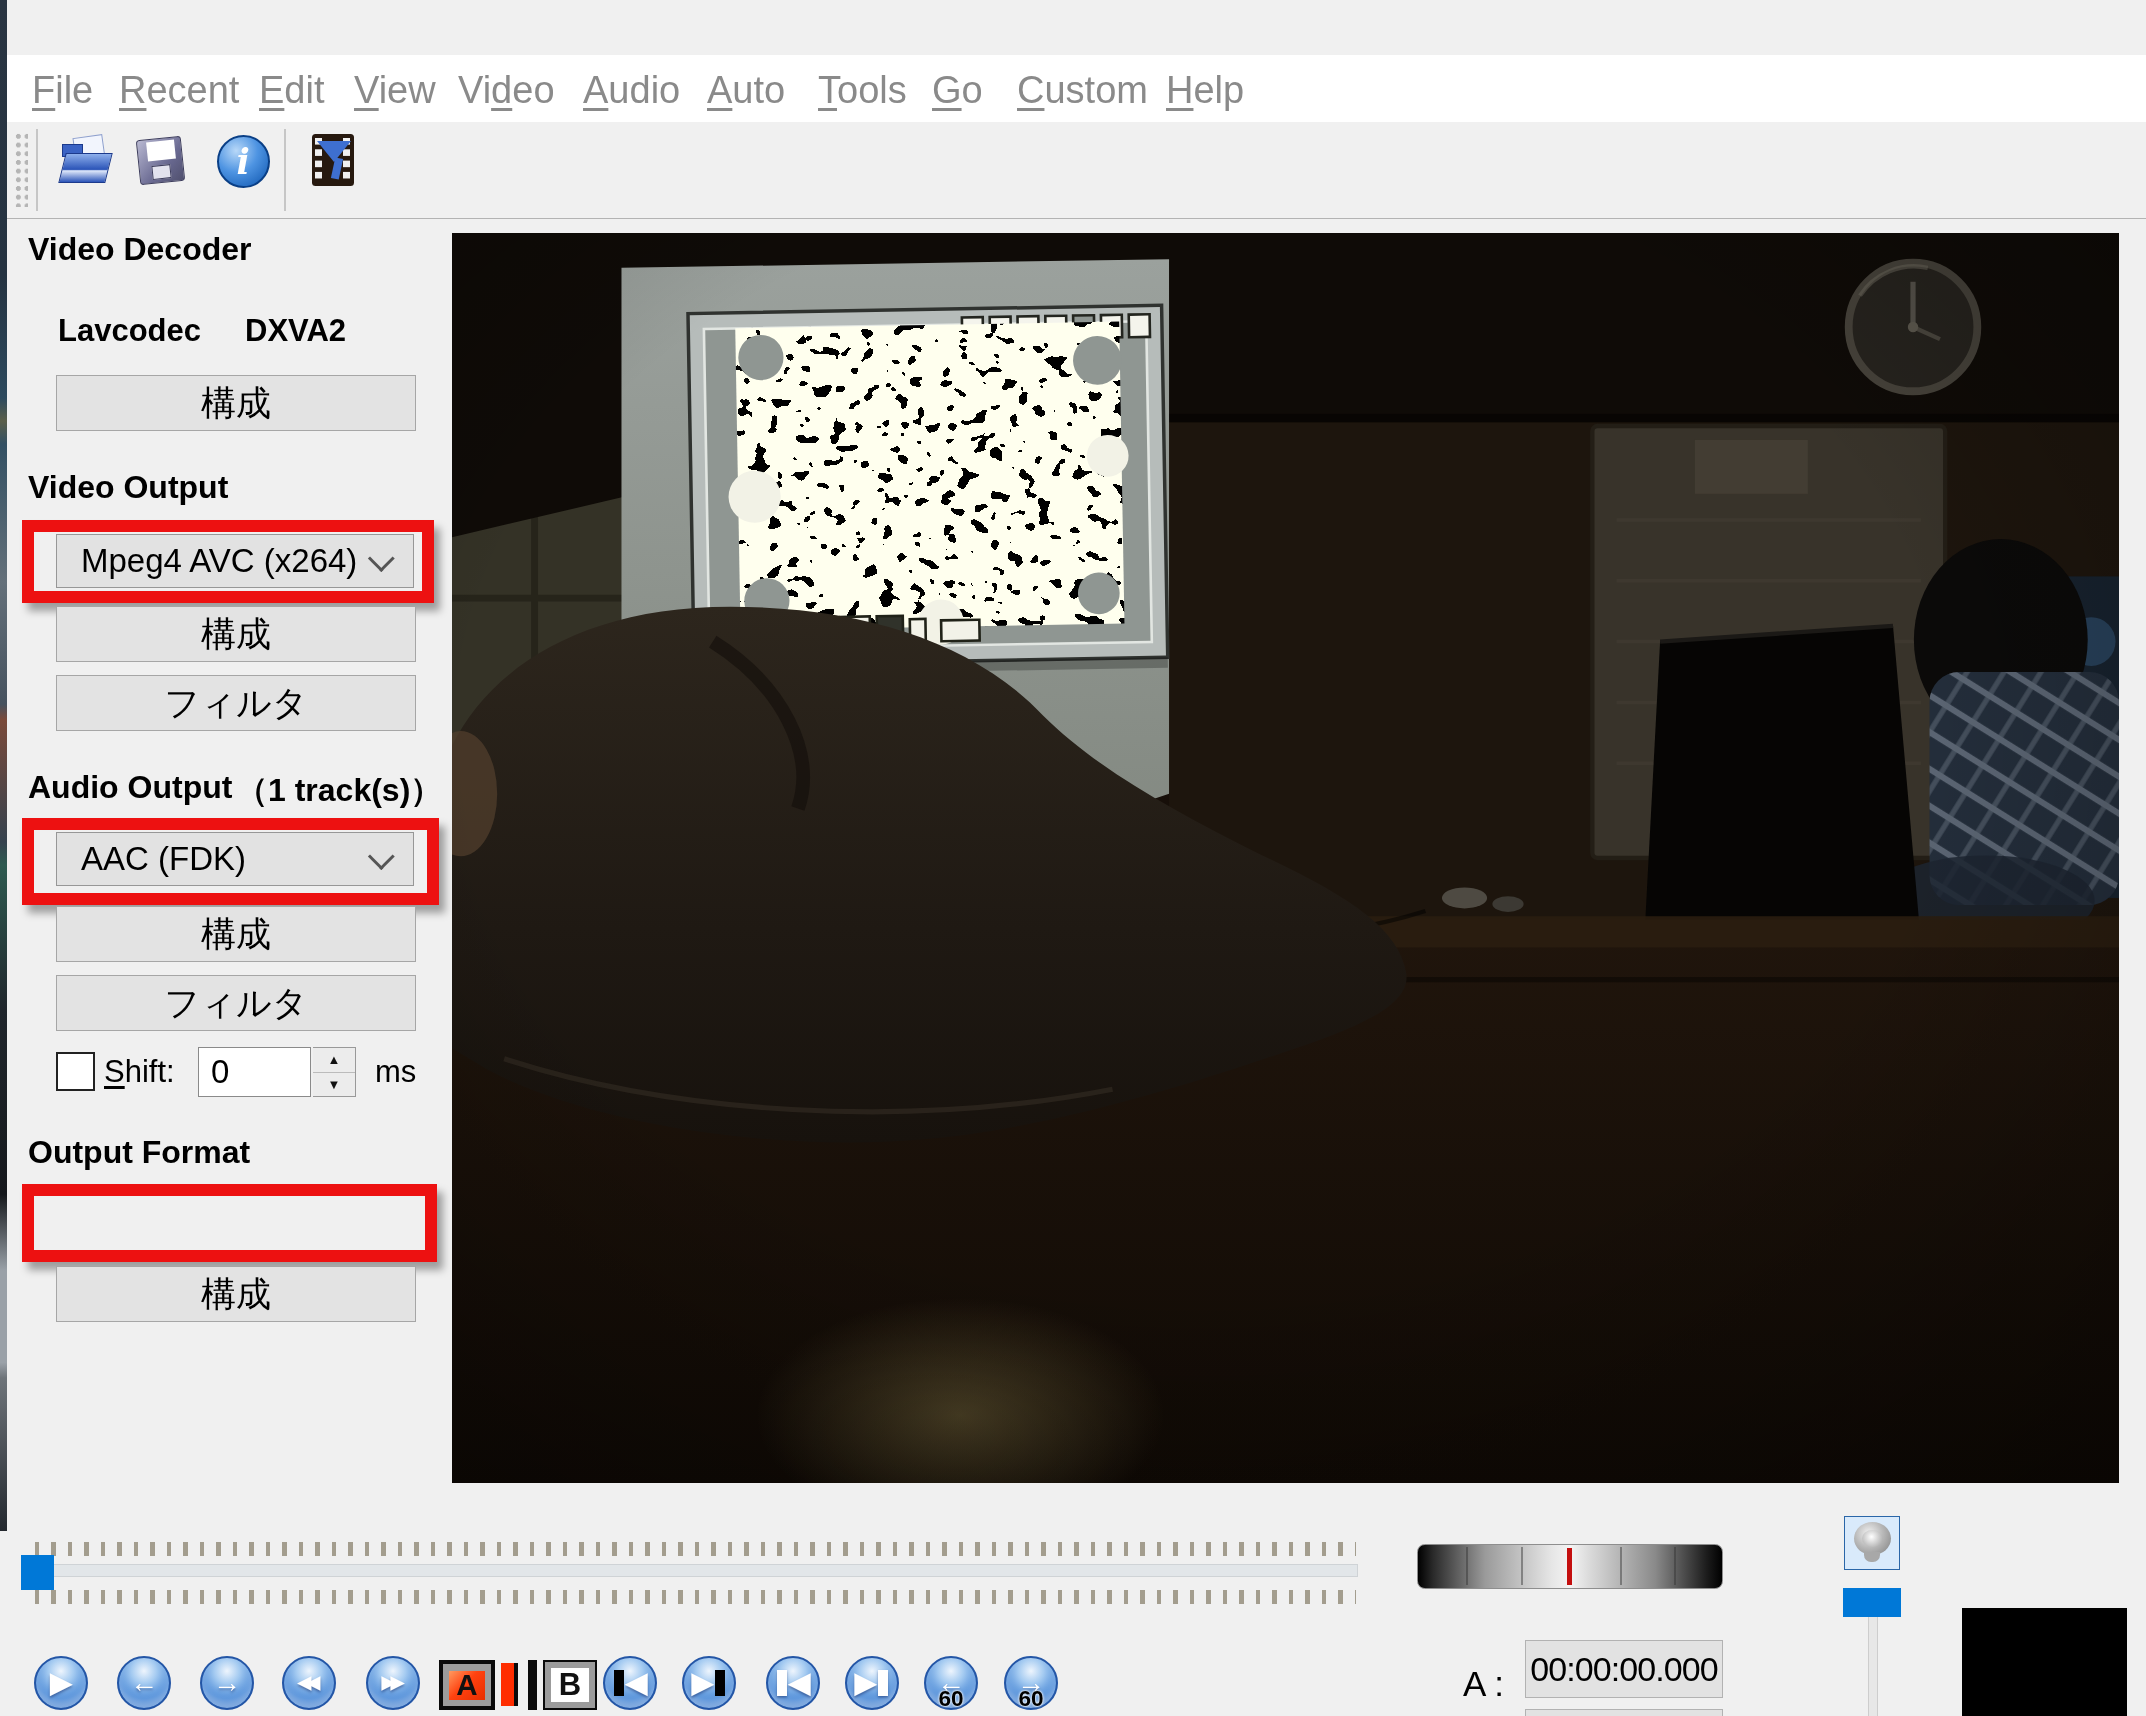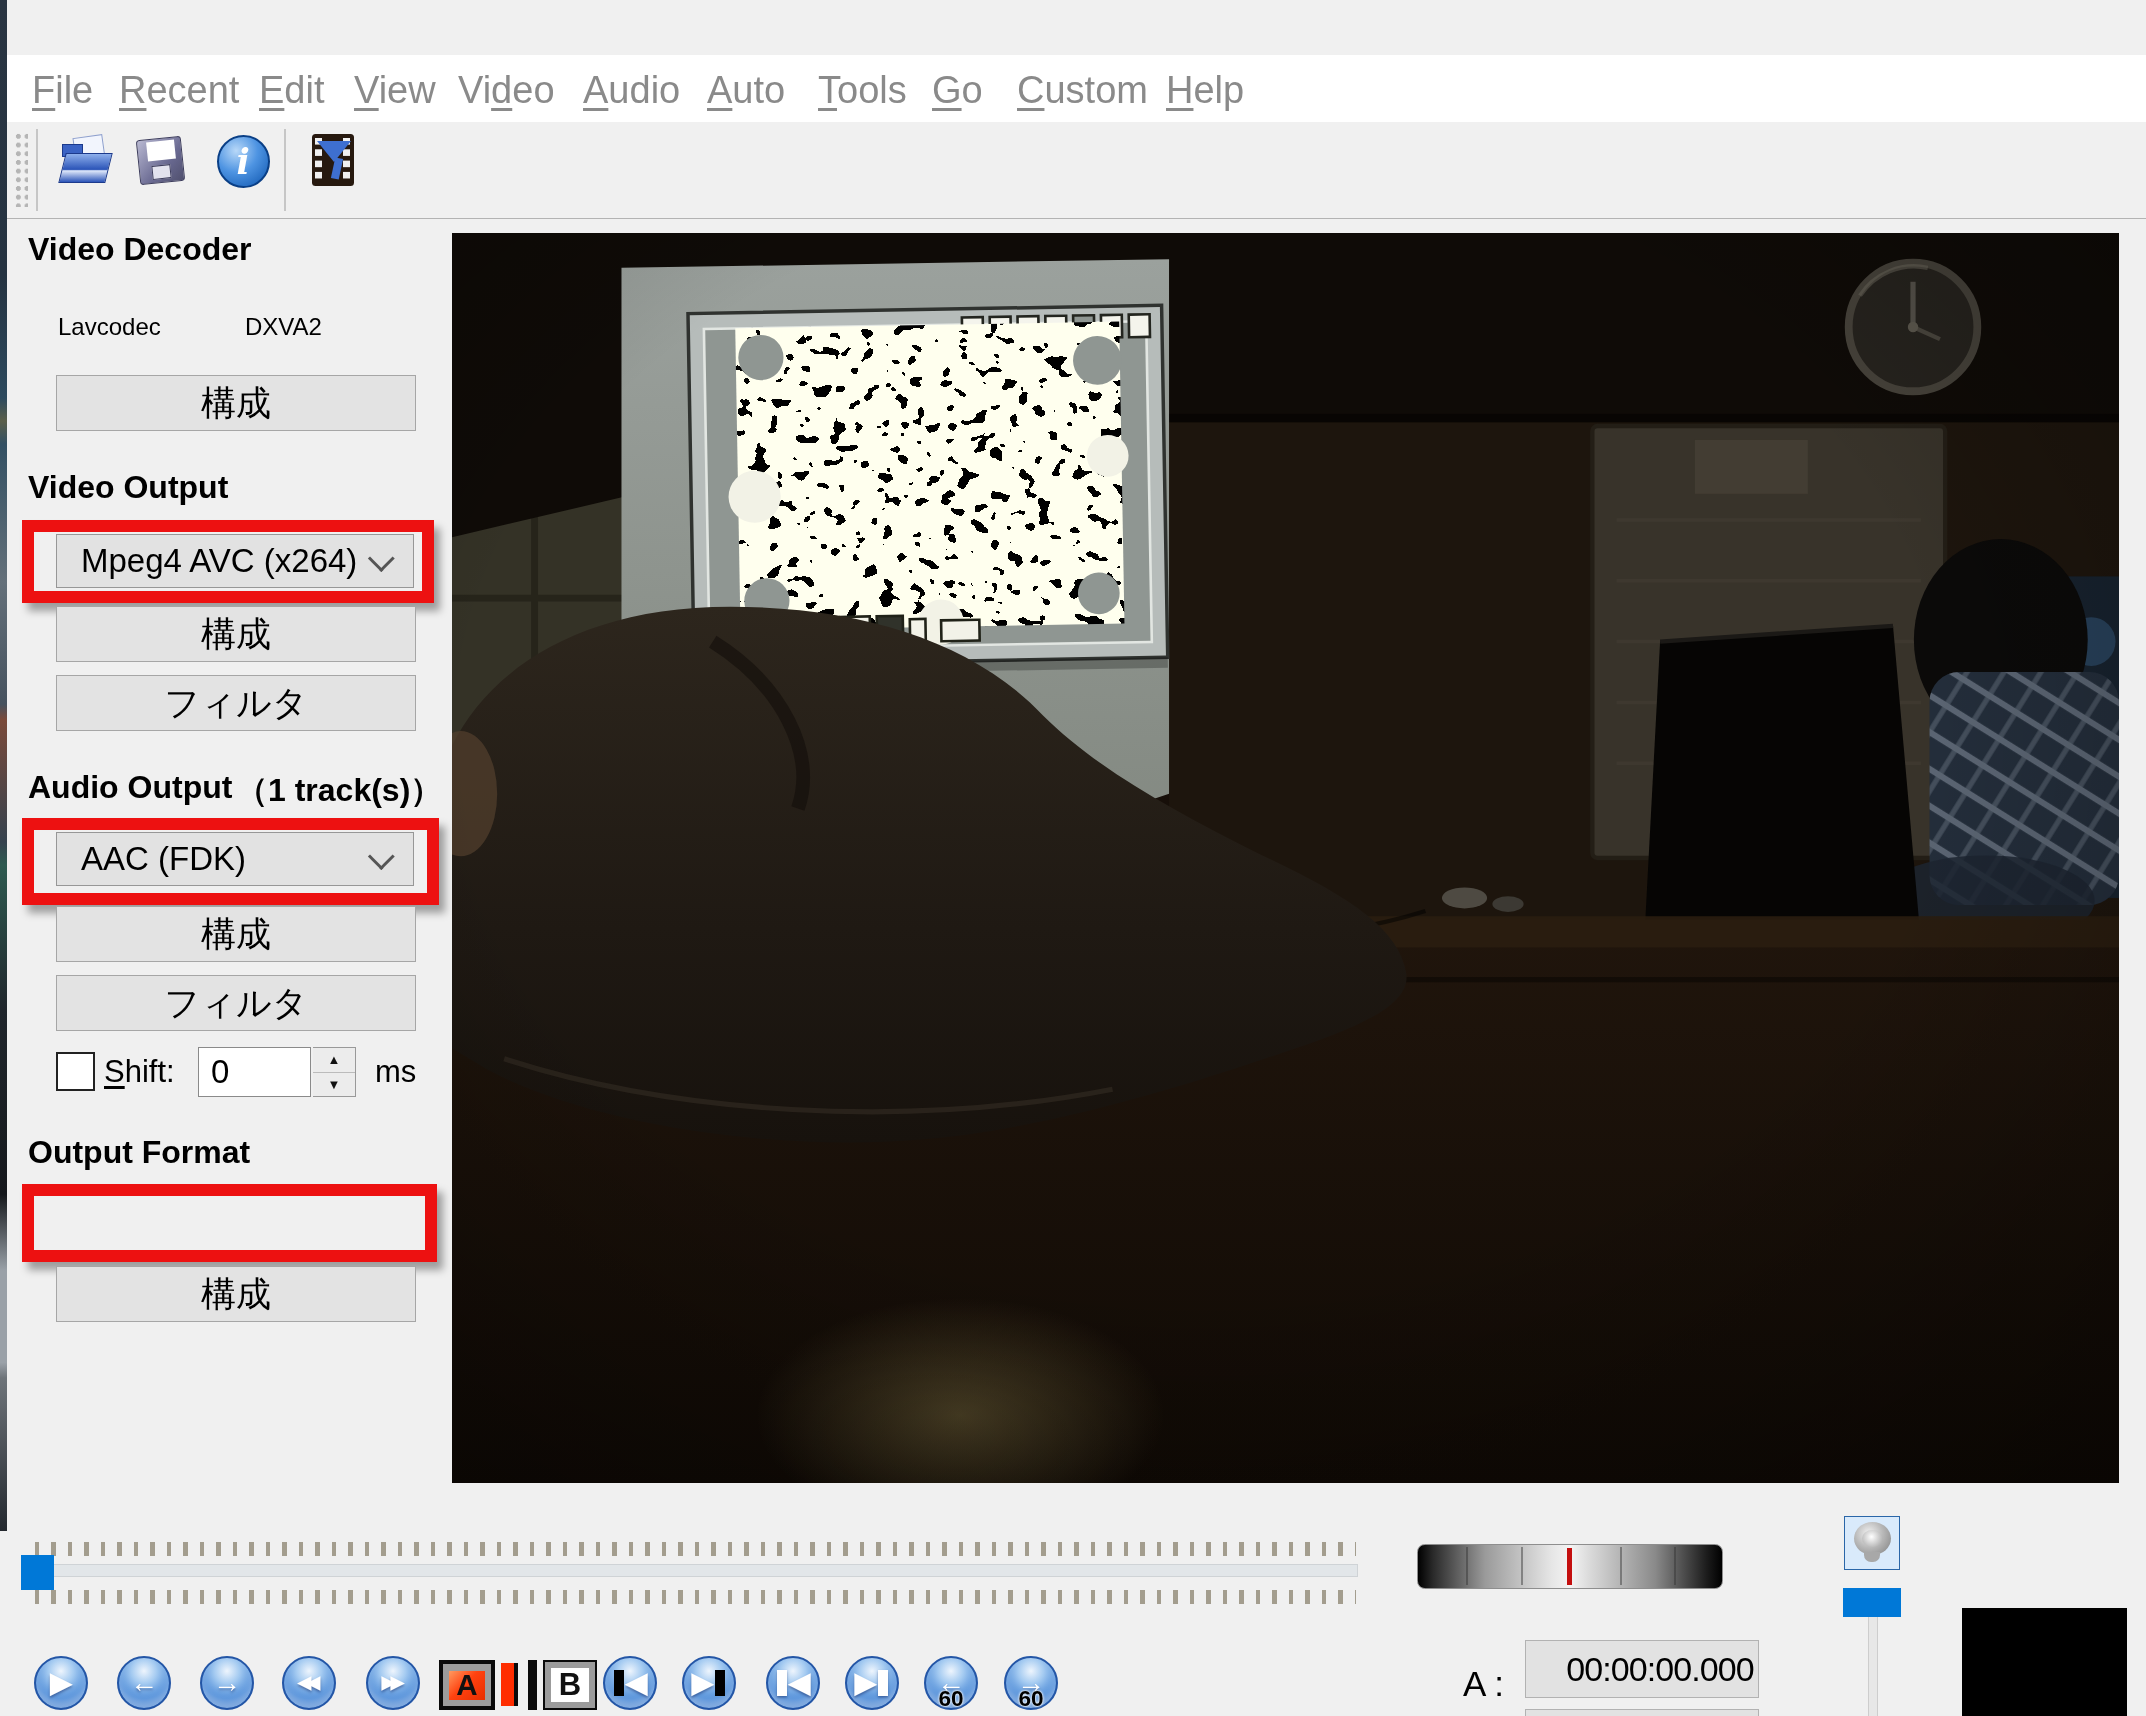--- a/index.html
+++ b/index.html
@@ -59,21 +59,21 @@
   .ic-vfilter .film{position:absolute;left:7px;top:1.7px;width:42px;height:52px;background:#27190f;border-radius:3.5px;}
   .ic-vfilter .holes-l,.ic-vfilter .holes-r{position:absolute;top:5.2px;width:7px;height:45px;
      background-image:linear-gradient(#f0f0f0 7px,transparent 7px);background-size:7px 11.3px;}
   .ic-vfilter .holes-l{left:10.4px;} .ic-vfilter .holes-r{left:38px;}
   .ic-vfilter .funnel{position:absolute;left:12px;top:8.7px;width:0;height:0;
      border-left:17.4px solid transparent;border-right:17.4px solid transparent;border-top:21px solid #3e6fd0;}
   .ic-vfilter .stem{position:absolute;left:28px;top:26px;width:7.8px;height:21px;background:#3e6fd0;transform:rotate(12deg);}
 
   
   .side-title{position:absolute;font-size:32px;font-weight:bold;white-space:nowrap;}
-  .side-text{position:absolute;font-size:24px;white-space:nowrap;}
+  .side-text{position:absolute;font-size:31px;white-space:nowrap;font-weight:bold;}
   .gbtn{position:absolute;left:56px;width:358px;height:54px;background:#e3e3e3;border:1.7px solid #a6a6a6;
      display:flex;align-items:center;justify-content:center;font-size:35px;}
   .combo{position:absolute;left:56px;width:358px;height:54px;background:#e2e2e2;border:1.7px solid #979797;
      display:flex;align-items:center;font-size:33px;padding-left:24px;box-sizing:border-box;}
   .combo .chev{position:absolute;right:22.6px;top:14px;width:15.6px;height:15.6px;
      border-right:3.5px solid #555;border-bottom:3.5px solid #555;transform:rotate(45deg);}
   .redbox{position:absolute;border:12px solid var(--highlight_red,#e11);box-shadow:6px 7.8px 7.8px rgba(0,0,0,.35);}
 
   #shift-checkbox{left:56px;top:1052px;width:35px;height:35px;background:#fff;border:2.6px solid #222;}
   #shift-label{left:104px;top:1054px;font-size:31px;}
@@ -132,21 +132,21 @@
      display:flex;align-items:center;justify-content:center;font-size:29.5px;font-weight:bold;color:#111;}
   #marker-a-stripe{position:absolute;left:501px;top:1663px;width:17.4px;height:43px;background:#ff2d00;border-right:4.3px solid #0a0a0a;box-sizing:border-box;}
   #marker-b-bar{position:absolute;left:528px;top:1660px;width:8.7px;height:50px;background:#0a0a0a;}
   #marker-b-box{left:543px;width:54px;background:#9c9c9c;border-width:2.6px;}
   #marker-b-box .inner{width:38px;height:34px;background:#fff;display:flex;align-items:center;justify-content:center;
      font-size:31px;font-weight:bold;color:#111;}
 
   
   #sel-a-label{left:1463px;top:1664px;font-size:35px;}
   .timefield{position:absolute;left:1525px;width:196px;height:56px;background:#e2e2e2;border:1.7px solid #b2b2b2;
-     display:flex;align-items:center;justify-content:center;font-size:34px;letter-spacing:-0.9px;padding-left:36px;}
+     display:flex;align-items:center;justify-content:center;font-size:34px;letter-spacing:-0.9px;}
   #sel-a-field{top:1640px;}
   #sel-b-field{top:1709px;height:35px;}
 </style>
 </head>
 <body>
 
 <div id="app">
 
   <div id="left-strip" class="abs"></div>
 

